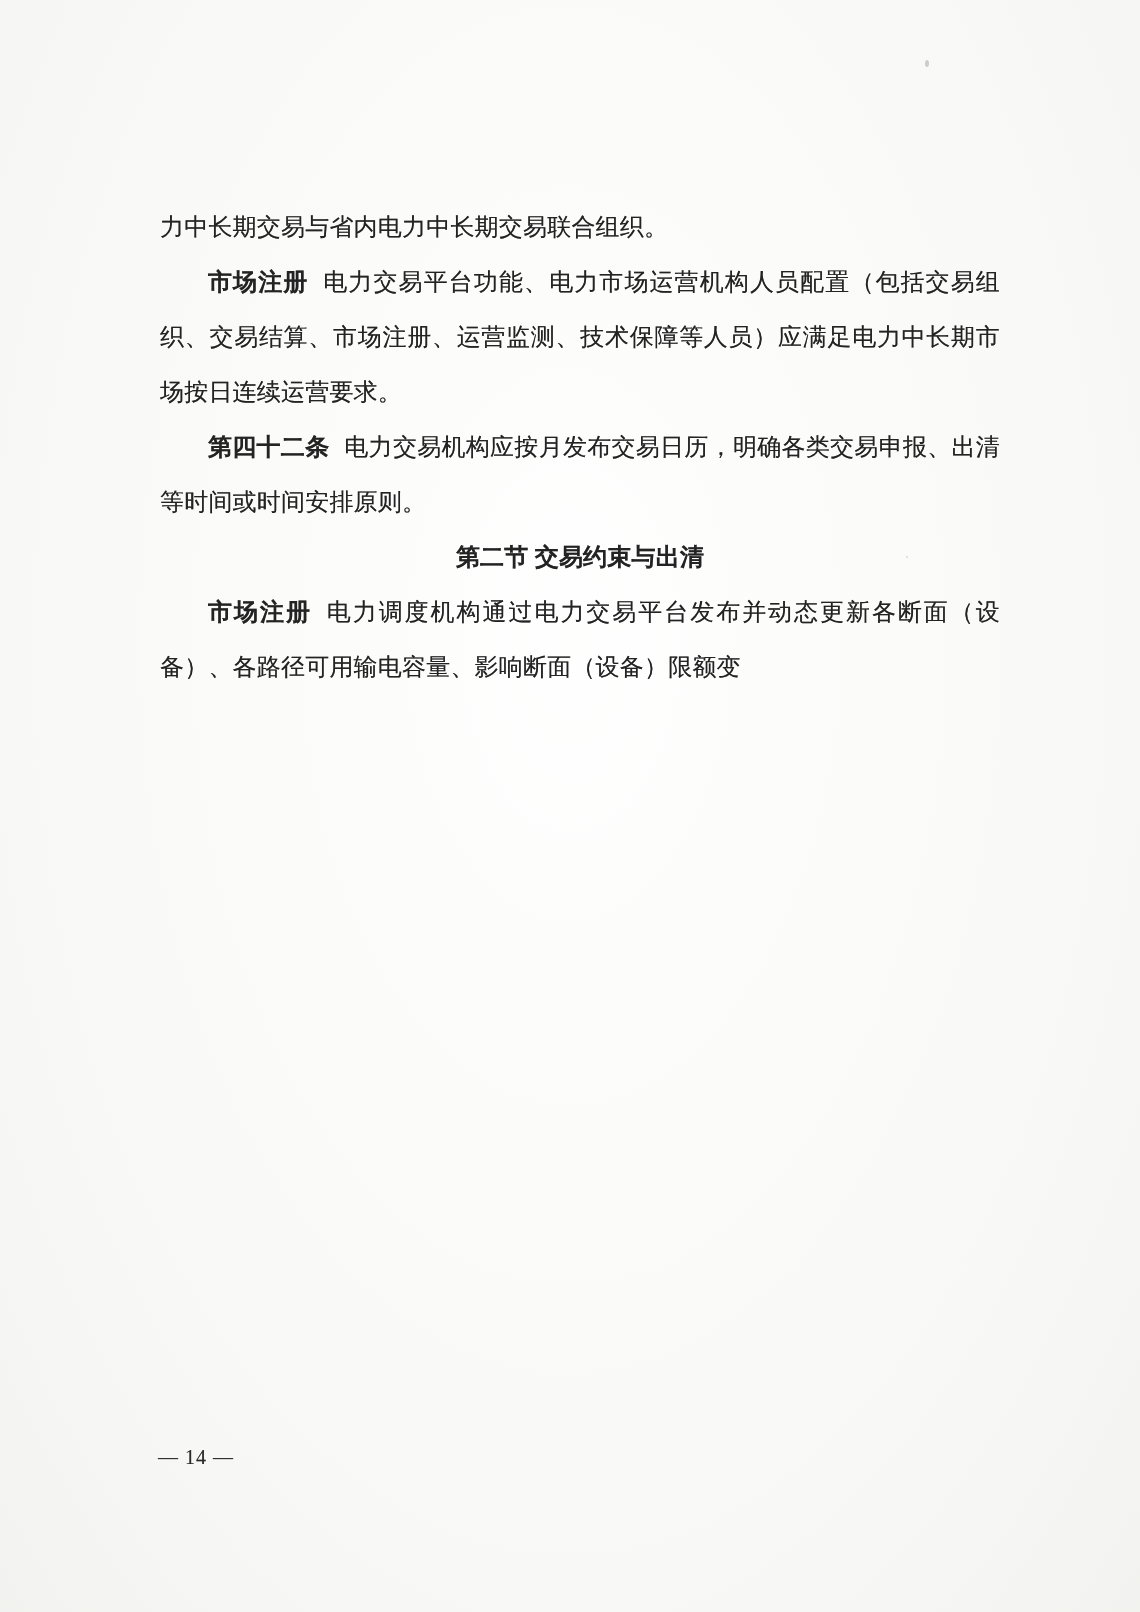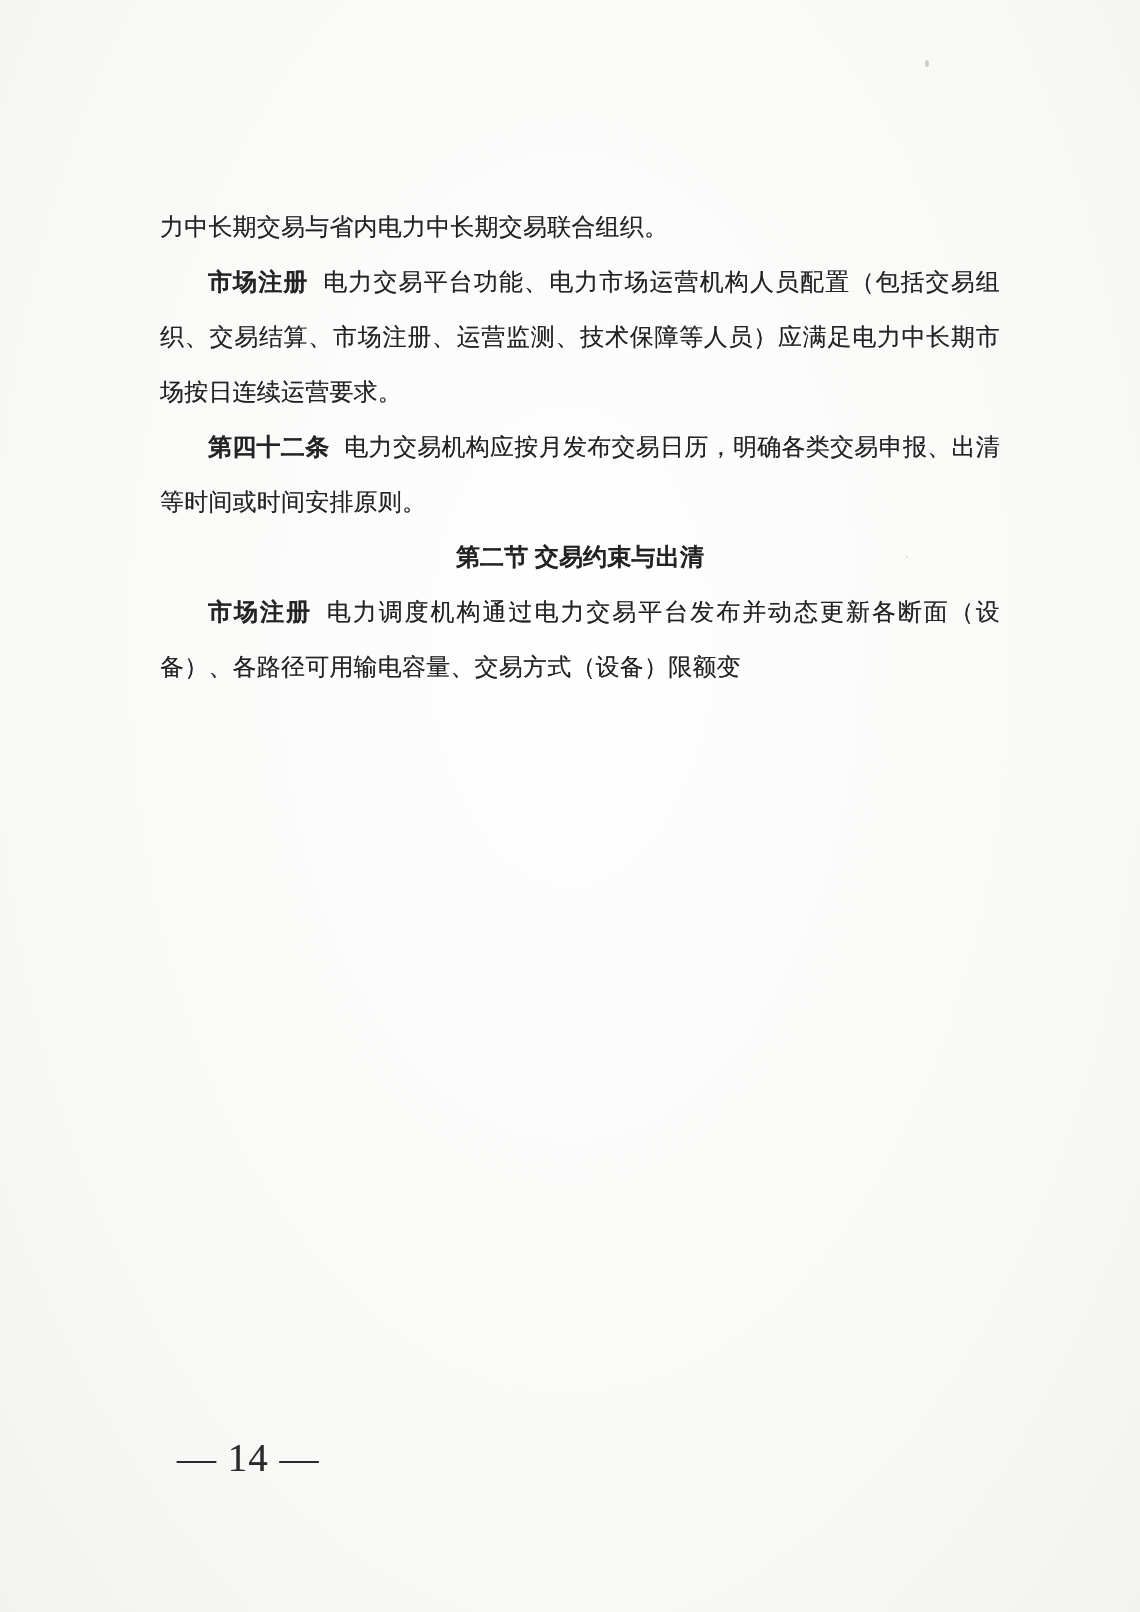--- a/index.html
+++ b/index.html
@@ -50,26 +50,25 @@
     font-weight: bold;
   }
   .article-lead {
     font-weight: bold;
     margin-right: 0.62em;
   }
   .page-number {
     position: absolute;
     left: 158px;
     top: 1430px;
-    font-size: 39px;
+    font-size: 20px;
     line-height: 55px;
     letter-spacing: 1px;
     color: #2a2a2a;
     text-shadow: 0 0 0.5px rgba(40,40,40,0.5);
-    margin-left: 19px;
   }
   .speck {
     position: absolute;
     border-radius: 50%;
     background: rgba(90,90,90,0.55);
   }
   .speck-1 { left: 925px; top: 60px; width: 4px; height: 7px; opacity: 0.5; }
   .speck-2 { left: 906px; top: 556px; width: 2px; height: 2px; opacity: 0.35; }
 </style>
 </head>
@@ -96,20 +95,20 @@
     </p>
 
 
 
     <p class="section-heading">
       <span>第二节 交易约束与出清</span>
     </p>
 
 
     <p class="para">
-      <span class="article-lead">市场注册</span><span>电力调度机构通过电力交易平台发布并动态更新各断面（设备）、各路径可用输电容量、交易方式（设备）限额变</span>
+      <span class="article-lead">市场注册</span><span>电力调度机构通过电力交易平台发布并动态更新各断面（设备）、各路径可用输电容量、影响断面（设备）限额变</span>
     </p>
 
   </div>
 
   <div class="page-number">— 14 —</div>
 
 </div>
 
 </body></html>

